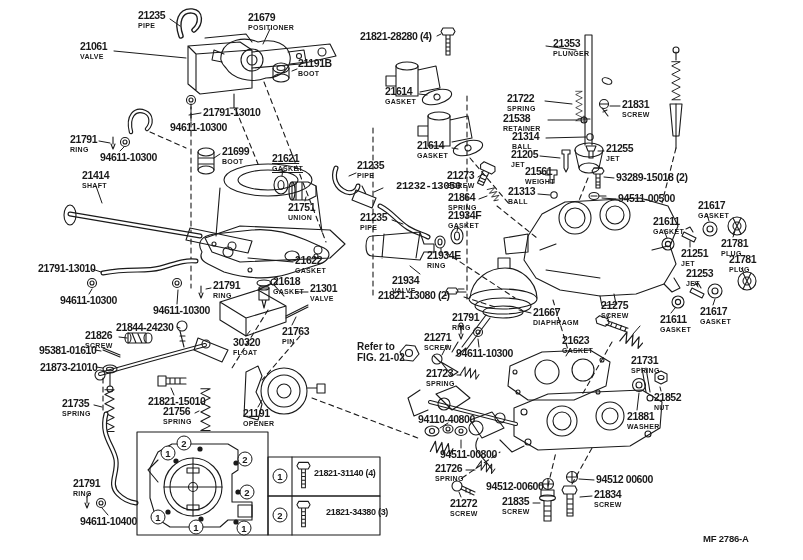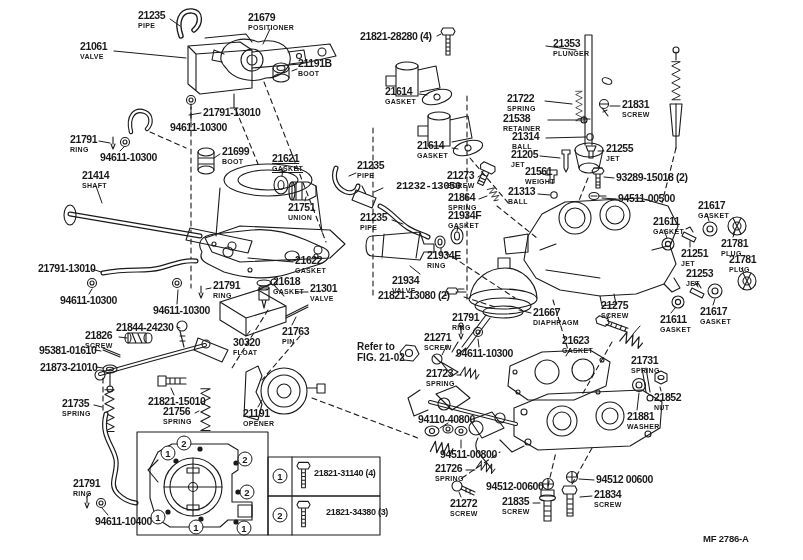--- a/index.html
+++ b/index.html
@@ -760,21 +760,21 @@
         <div class="pname">SCREW</div>
       </div>
       <div class="plabel" style="left: 594px; top: 489px;">
         <div class="pnum">21834</div>
         <div class="pname">SCREW</div>
       </div>
       <div class="plabel" style="left: 73px; top: 478px;">
         <div class="pnum">21791</div>
         <div class="pname">RING</div>
       </div>
-      <div class="plabel" style="left: 80px; top: 516px; margin-left: 15px;">
+      <div class="plabel" style="left: 80px; top: 516px;">
         <div class="pnum">94611-10400</div>
       </div>
       <span class="marker" style="left: 184px; top: 443px;">2</span>
       <span class="marker" style="left: 168px; top: 453px;">1</span>
       <span class="marker" style="left: 245px; top: 459px;">2</span>
       <span class="marker" style="left: 247px; top: 492px;">2</span>
       <span class="marker" style="left: 158px; top: 517px;">1</span>
       <span class="marker" style="left: 196px; top: 527px;">1</span>
       <span class="marker" style="left: 244px; top: 528px;">1</span>
       <span class="marker" style="left: 280px; top: 476px;">1</span>

